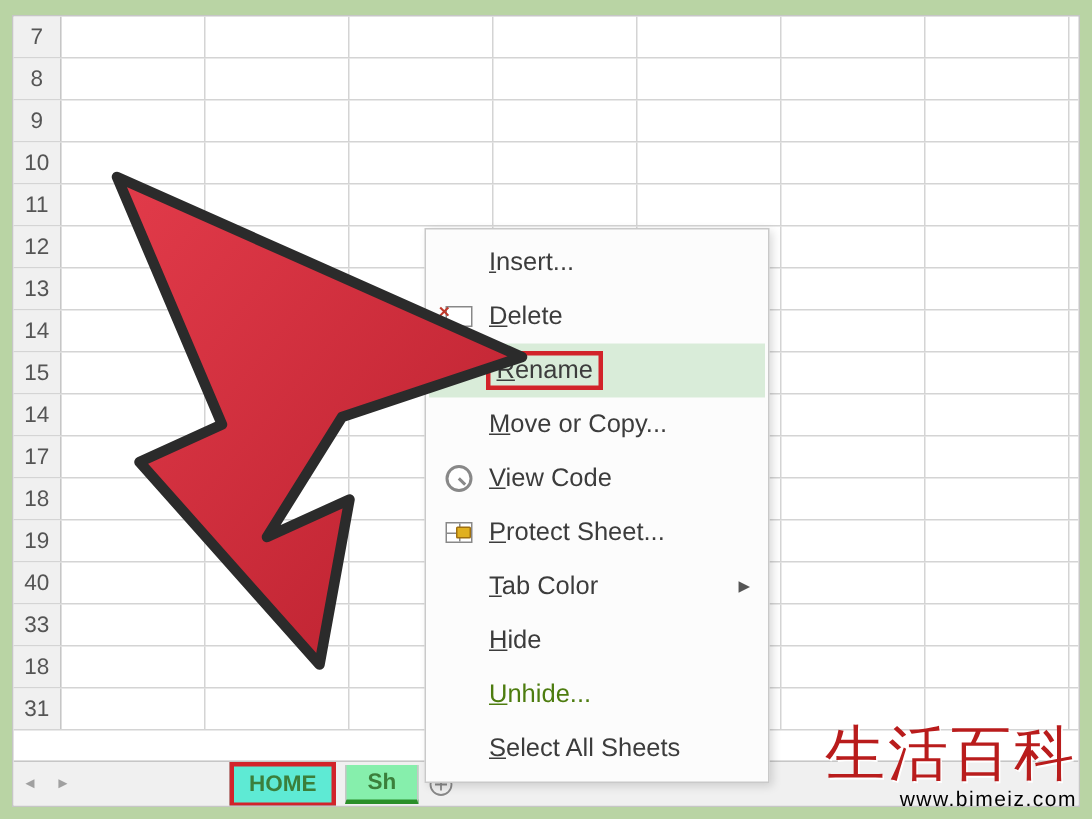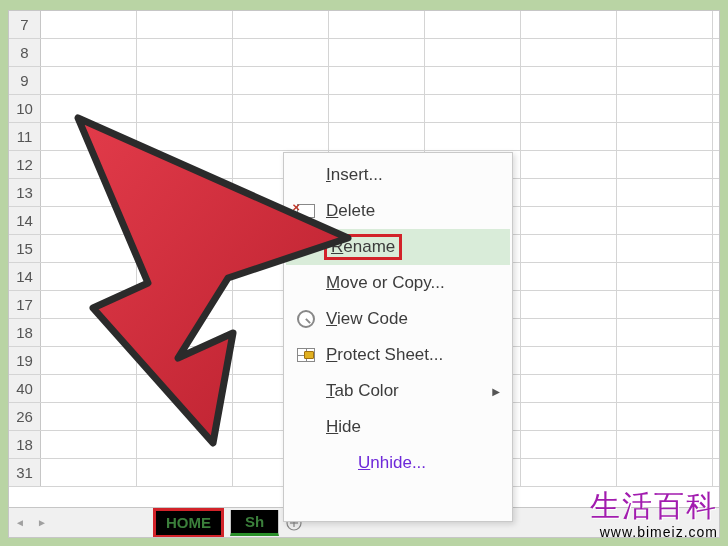--- a/index.html
+++ b/index.html
@@ -59,33 +59,33 @@
     }
     .nav-btn {
       width: 22px; height: 28px;
       display: flex; align-items: center; justify-content: center;
       color: #a0a0a0; font-size: 10px;
     }
     .tab {
       height: 26px;
       padding: 0 14px;
       display: flex; align-items: center;
-      background: #000000;
+      background: #86efac;
       border: 1px solid #c6c6c6;
       border-top: none;
       font-size: 15px;
       color: #3b7f3b;
       font-weight: 600;
       margin-top: 0;
     }
     .tab.active { border-bottom: 3px solid #2a8f2a; }
     .tab-highlight {
       border: 3px solid #d2232a;
       padding: 0 10px;
-      background: #000000;
+      background: #5eead4;
       height: 30px;
     }
     .new-sheet {
       width: 30px; height: 28px;
       display: flex; align-items: center; justify-content: center;
       color: #888;
     }
     
     .ctx-menu {
       position: absolute;
@@ -99,21 +99,21 @@
     }
     .ctx-item {
       display: flex;
       align-items: center;
       height: 36px;
       padding: 0 10px 0 8px;
       font-size: 17px;
       color: #3c3c3c;
       position: relative;
     }
-    .ctx-item.disabled { color: #6d28d9; gap: 32px; }
+    .ctx-item.disabled { color: #4d7c0f; }
     .ctx-item.highlight { background: #d9ecd9; }
     .ctx-icon {
       width: 24px; height: 20px;
       flex: 0 0 24px;
       margin-right: 8px;
       display: flex; align-items: center; justify-content: center;
     }
     .ctx-label u { text-decoration: underline; }
     .ctx-sub-arrow {
       position: absolute; right: 10px;
@@ -136,21 +136,21 @@
     
     .watermark {
       position: absolute;
       right: 10px; bottom: 6px;
       text-align: right;
       color: #7fa56b;
       font-family: "MS UI Gothic", sans-serif;
       line-height: 1.1;
       pointer-events: none;
     }
-    .watermark .cn { font-size: 30px; letter-spacing: 2px; color: #a21caf; text-shadow: 1px 1px 0 #fff; font-family: Liberation Mono, monospace; }
+    .watermark .cn { font-size: 40px; letter-spacing: 2px; color: #b91c1c; text-shadow: 1px 1px 0 #fff; }
     .watermark .url { font-size: 14px; color: #000000; letter-spacing: 1px; }
     
     .ic-delete { position: relative; }
     .ic-delete::before {
       content: ""; display: block; width: 16px; height: 12px;
       border: 1px solid #888; background: #fff;
     }
     .ic-delete::after {
       content: "✕"; position: absolute; left: -2px; top: 1px;
       font-size: 10px; color: #c0392b; font-weight: bold;
@@ -334,21 +334,21 @@
         <div class="cell"></div>
         <div class="cell"></div>
         <div class="cell"></div>
         <div class="cell"></div>
         <div class="cell"></div>
         <div class="cell"></div>
         <div class="cell"></div>
         <div class="cell"></div>
       </div>
       <div class="row">
-        <div class="row-header">26</div>
+        <div class="row-header">33</div>
         <div class="cell"></div>
         <div class="cell"></div>
         <div class="cell"></div>
         <div class="cell"></div>
         <div class="cell"></div>
         <div class="cell"></div>
         <div class="cell"></div>
         <div class="cell"></div>
       </div>
       <div class="row">
@@ -428,20 +428,21 @@
   <div class="ctx-item">
     <div class="ctx-icon"></div>
     <span class="ctx-label"><u>H</u>ide</span>
   </div>
   <div class="ctx-item disabled">
     <div class="ctx-icon"></div>
     <span class="ctx-label"><u>U</u>nhide...</span>
   </div>
   <div class="ctx-item">
     <div class="ctx-icon"></div>
+    <span class="ctx-label"><u>S</u>elect All Sheets</span>
   </div>
 </div>
 
 <svg class="big-arrow" viewBox="0 0 310 340">
   <defs>
     <linearGradient id="rg" x1="0" y1="0" x2="1" y2="1">
       <stop offset="0" stop-color="#e23b4a"></stop>
       <stop offset="1" stop-color="#b81f2d"></stop>
     </linearGradient>
   </defs>

